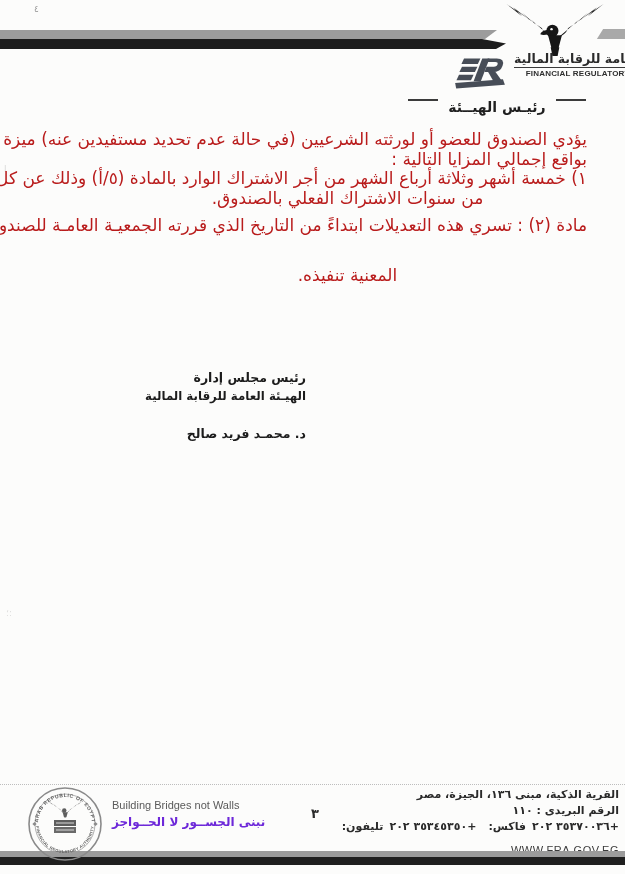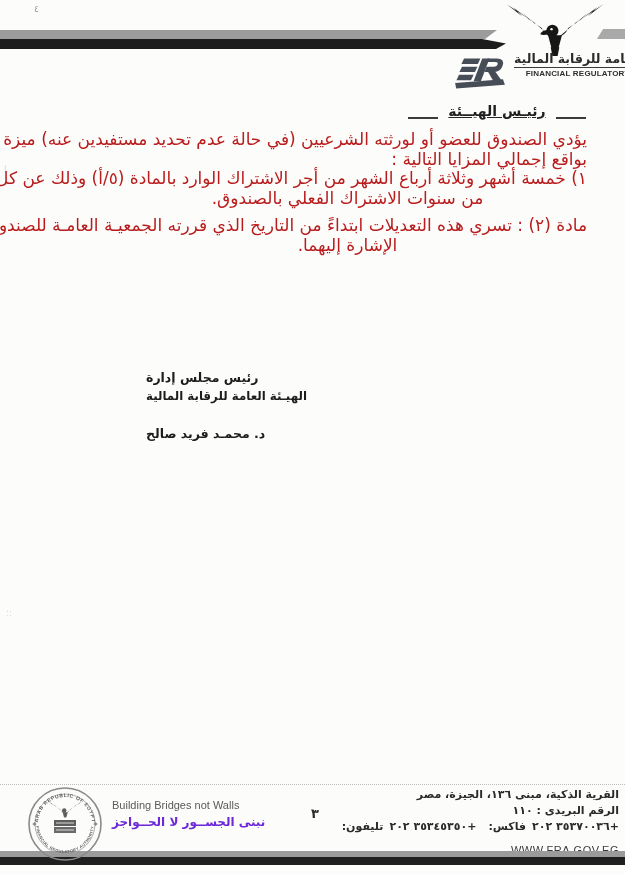--- a/index.html
+++ b/index.html
@@ -32,34 +32,34 @@
   .fra-row{position:absolute;left:452px;top:51px;width:172px;height:42px;display:flex;align-items:flex-start;}
   .fra-mark{width:62px;height:40px;flex:0 0 auto;margin-top:2px;}
   .fra-text{flex:1;text-align:right;direction:rtl;padding-right:2px;}
   .fra-ar{font-size:12.5px;font-weight:bold;color:#2b2b2b;line-height:15px;white-space:nowrap;}
   .fra-divider{border-top:1.4px solid #3a3a3a;margin:1px 0 1px 0;}
   .fra-en{direction:ltr;font-family:"Liberation Sans",sans-serif;font-size:8px;font-weight:bold;
     letter-spacing:.2px;color:#2e2e2e;white-space:nowrap;text-align:right;}
   
   .doc-heading{
     position:absolute;left:382px;top:99px;width:230px;height:20px;
-    display:flex;align-items:flex-end;justify-content:center;gap:10px;text-decoration:underline;
+    display:flex;align-items:flex-start;justify-content:center;gap:10px;
   }
   .doc-heading .dash{width:30px;border-top:2px solid #3b3b3b;}
   .doc-heading .t{font-size:14px;font-weight:bold;direction:rtl;white-space:nowrap;color:#1f1f1f;}
   
   .body-block{position:absolute;left:38px;width:549px;direction:rtl;font-size:17px;line-height:19.5px;color:#b91c1c;}
   .p1{top:130px;} .p2{top:216px;} .p3{top:266px;}
   .bline{text-align:right;white-space:nowrap;}
   .bline.center1{white-space:normal;text-align:center;padding-left:150px;padding-right:80px;}
   .bline.center2{white-space:normal;text-align:center;padding-left:200px;padding-right:130px;}
   
   .signature{
-    position:absolute;left:146px;top:369px;width:176px;
-    direction:rtl;text-align:left;font-weight:bold;color:#1c1c1c;
+    position:absolute;left:130px;top:369px;width:176px;
+    direction:rtl;text-align:right;font-weight:bold;color:#1c1c1c;
   }
   .sig-l1{font-size:12.5px;line-height:18px;}
   .sig-l2{font-size:11.8px;line-height:18px;white-space:nowrap;}
   .sig-name{font-size:12.5px;margin-top:21px;white-space:nowrap;}
   
   .artifact{position:absolute;color:#9a9a9a;font-size:9px;}
   
   .footer-dotted{position:absolute;left:0;right:0;top:784px;border-top:1px dotted #bdbdbd;}
   .seal{position:absolute;left:27px;top:786px;width:76px;height:76px;z-index:3;}
   .slogan{position:absolute;left:112px;top:799px;width:170px;}
@@ -131,24 +131,24 @@
 
   <div class="body-block p1">
     <div class="bline">يؤدي الصندوق للعضو أو لورثته الشرعيين (في حالة عدم تحديد مستفيدين عنه) ميزة تأمينية</div>
     <div class="bline">بواقع إجمالي المزايا التالية :</div>
     <div class="bline">١) خمسة أشهر وثلاثة أرباع الشهر من أجر الاشتراك الوارد بالمادة (٥/أ) وذلك عن كل سنة</div>
     <div class="bline center1">من سنوات الاشتراك الفعلي بالصندوق.</div>
   </div>
 
   <div class="body-block p2">
     <div class="bline">مادة (٢) : تسري هذه التعديلات ابتداءً من التاريخ الذي قررته الجمعيـة العامـة للصندوق باجتماعيها السـالف</div>
-    <div class="bline center2">الإشارة إليهما.</div>
   </div>
 
   <div class="body-block p3">
+    <div class="bline center2">المعنية تنفيذه.</div>
   </div>
 
   <div class="signature">
     <div class="sig-l1">رئيس مجلس إدارة</div>
     <div class="sig-l2">الهيـئة العامة للرقابة المالية</div>
     <div class="sig-name">د. محمـد فريد صالح</div>
   </div>
 
   <div class="footer-dotted"></div>
 

